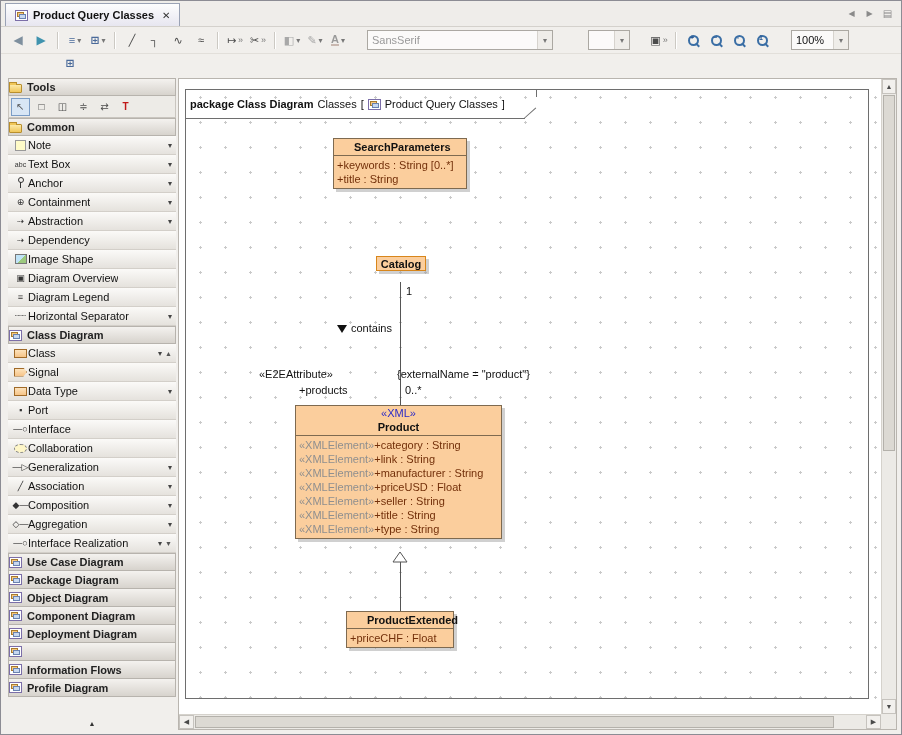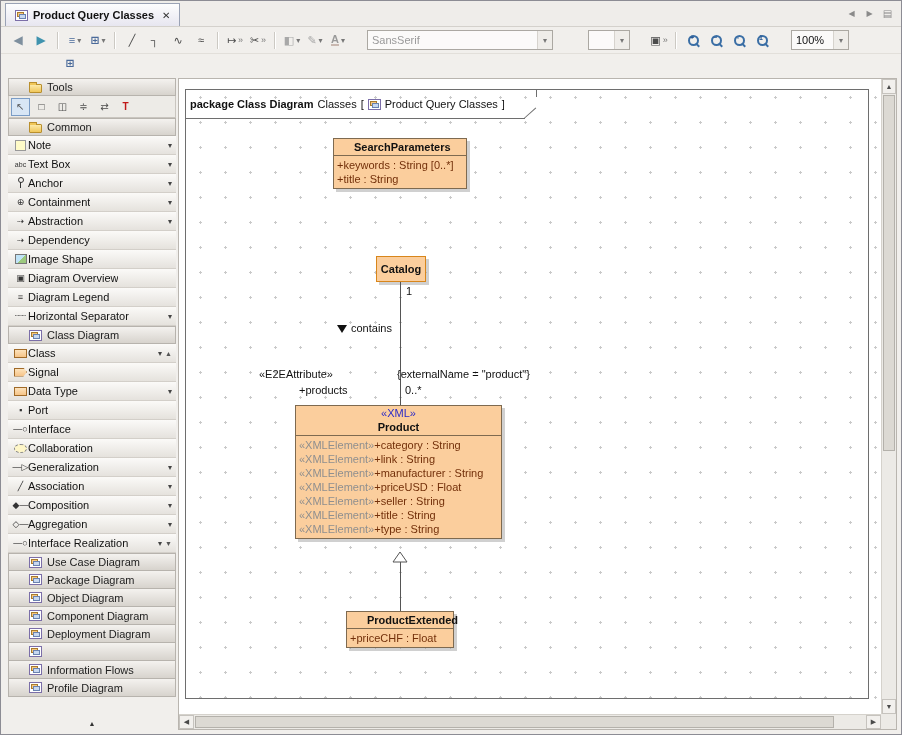--- a/index.html
+++ b/index.html
@@ -36,21 +36,21 @@
   .mag::before{content:"";position:absolute;left:1px;top:1px;width:7px;height:7px;border:2px solid #3a6ea5;border-radius:50%}
   .mag::after{content:"";position:absolute;width:5px;height:2px;background:#3a6ea5;left:8px;top:10px;transform:rotate(45deg)}
   .mag .ov{position:absolute;left:1px;top:0;width:9px;text-align:center;font-size:7px;font-weight:bold;color:#2a5a95}
   .fontA{font-weight:bold;color:#9a9a9a;border-bottom:2px solid #c9b8b0;line-height:10px}
 
   
   .main{position:relative;height:661px}
 
   
   .palette{position:absolute;left:7px;top:5px;bottom:5px;width:168px;display:flex;flex-direction:column;overflow:hidden}
-  .p-header{flex:0 0 18px;display:flex;align-items:center;gap:5px;padding:0 20px;background:linear-gradient(#f4f2ef,#d7d3cd);border:1px solid #b7b3ad;font-weight:normal;color:#222}
+  .p-header{flex:0 0 18px;display:flex;align-items:center;gap:5px;padding:0 0;background:linear-gradient(#f4f2ef,#d7d3cd);border:1px solid #b7b3ad;font-weight:bold;color:#222}
   .p-header + .p-header{border-top:none}
   .p-tools-row{flex:0 0 22px;display:flex;align-items:center;gap:2px;padding:1px 2px;background:#edebe7;border:1px solid #c9c5bf;border-top:none}
   .tool-btn{width:19px;height:18px;display:flex;align-items:center;justify-content:center;border:1px solid transparent}
   .tool-btn.sel{background:#d8e6f5;border:1px solid #7a9cc6}
   .tool-btn .gi{font-size:10px}
   .t-red{color:#c01818;font-weight:bold}
   .p-item{flex:0 0 19px;display:flex;align-items:center;gap:0;padding:0 4px 0 5px;background:linear-gradient(#fbfaf8,#e5e2dd);border-bottom:1px solid #d3cfc9;color:#111;white-space:nowrap}
   .p-item .icon{width:15px;display:flex;justify-content:center;align-items:center;flex:none}
   .p-item .arr{margin-left:auto;font-size:8px;color:#444}
   .p-item .mini-scroll{font-size:7px;color:#555;margin-left:3px}
@@ -458,21 +458,21 @@
         </div>
 
         <div class="uml" style="left:154px;top:59px;width:134px">
           <div class="hd">SearchParameters</div>
           <div class="attrs">
             <div class="attr-row">+keywords : String [0..*]</div>
             <div class="attr-row">+title : String</div>
           </div>
         </div>
 
-        <div class="uml catalog" style="left:197px;top:177px;width:50px;height:26px">
+        <div class="uml catalog" style="left:197px;top:177px;width:50px;height:15px">
           <span>Catalog</span>
         </div>
 
         <div class="vline" style="left:221px;top:203px;height:123px"></div>
         <div class="dlabel" style="left:227px;top:206px">1</div>
         <div class="dlabel" style="left:158px;top:243px">
           <span class="tri-down"></span><span>contains</span>
         </div>
         <div class="dlabel blue r-align" style="left:80px;top:289px;width:133px">«E2EAttribute»</div>
         <div class="dlabel" style="left:218px;top:289px">{externalName = "product"}</div>

